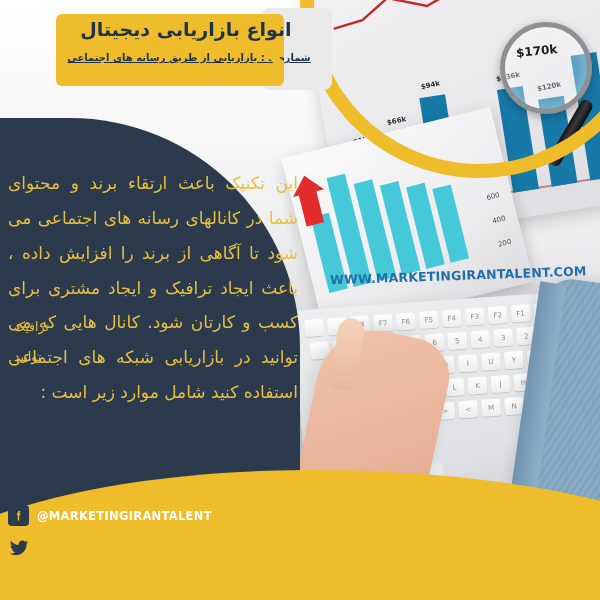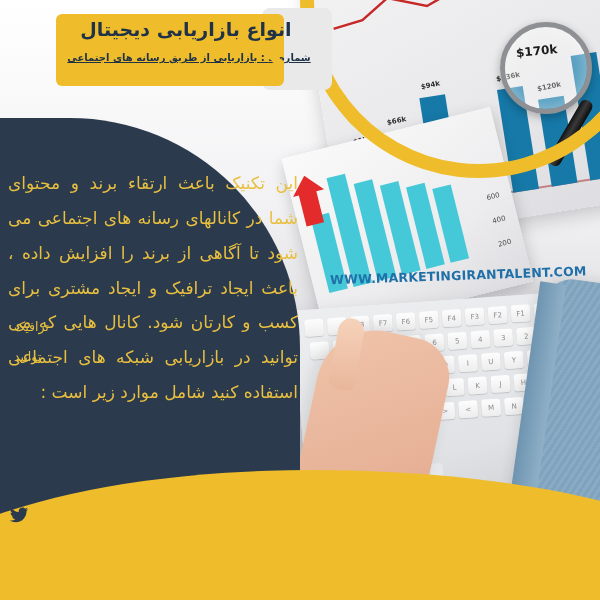--- a/index.html
+++ b/index.html
@@ -380,20 +380,28 @@
 
   <div class="list">
     <div>ترافیک</div>
     <div>توانید</div>
   </div>
 
   <div class="footer-shape"></div>
 
   <div class="socials">
     <div class="srow">
+      <span class="sicon fb">
+        <svg width="13" height="13" viewBox="0 0 24 24" fill="#efbd2c">
+            <path d="M15.5 8.5h-2.2V7.2c0-.6.4-.8.7-.8h1.4V3.6h-2c-2.3 0-2.8 1.7-2.8 2.8v2.1H9.1v2.9h1.5V21h2.7v-9.6h2.0l.2-2.9z"></path>
+          </svg>
+      </span>
+      <span class="shandle">@MARKETINGIRANTALENT</span>
+    </div>
+    <div class="srow">
       <span class="sicon tw">
         <svg width="20" height="17" viewBox="0 0 24 20" fill="#2b3b4d">
             <path d="M23 2.4c-.8.4-1.7.6-2.6.8 1-.6 1.7-1.5 2-2.5-.9.5-1.9.9-3 1.1C18.6 1 17.4.4 16.1.4c-2.5 0-4.5 2-4.5 4.5 0 .4 0 .7.1 1C8 5.7 4.7 3.9 2.5 1.1c-.4.7-.6 1.4-.6 2.3 0 1.6.8 2.9 2 3.7-.7 0-1.4-.2-2-.5 0 2.2 1.6 4 3.6 4.4-.4.1-.8.2-1.2.2-.3 0-.6 0-.8-.1.6 1.8 2.2 3.1 4.2 3.1-1.5 1.2-3.5 1.9-5.6 1.9H1c2 1.3 4.4 2 7 2 8.4 0 13-7 13-13v-.6c.9-.6 1.7-1.4 2.3-2.3z"></path>
           </svg>
       </span>
     </div>
   </div>
 
   <div class="header">
     <div class="hdr-gray"></div>

